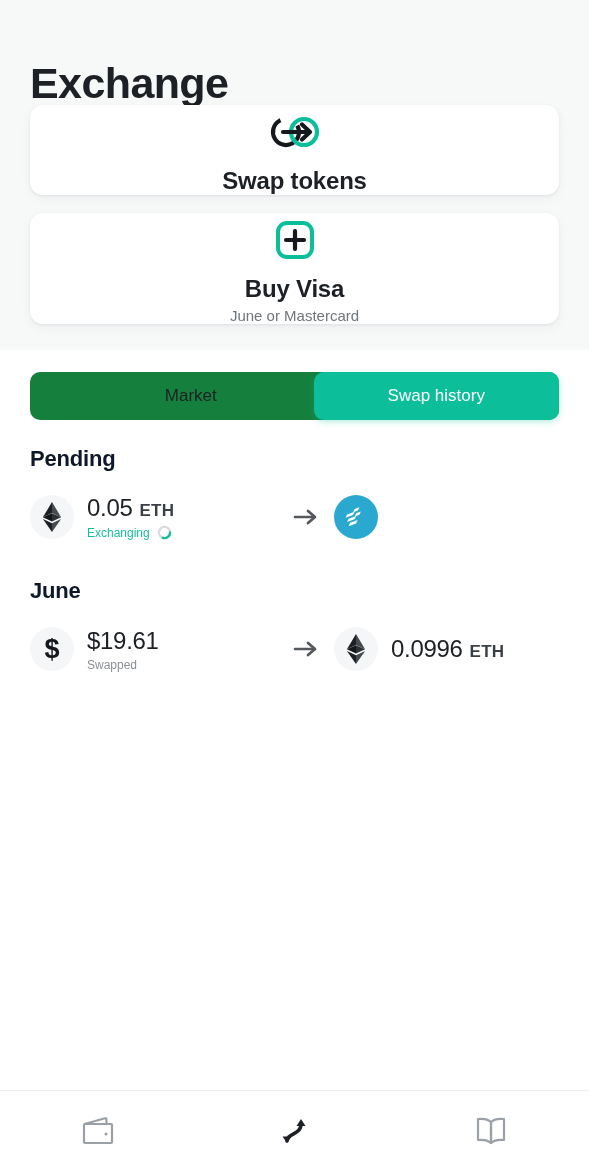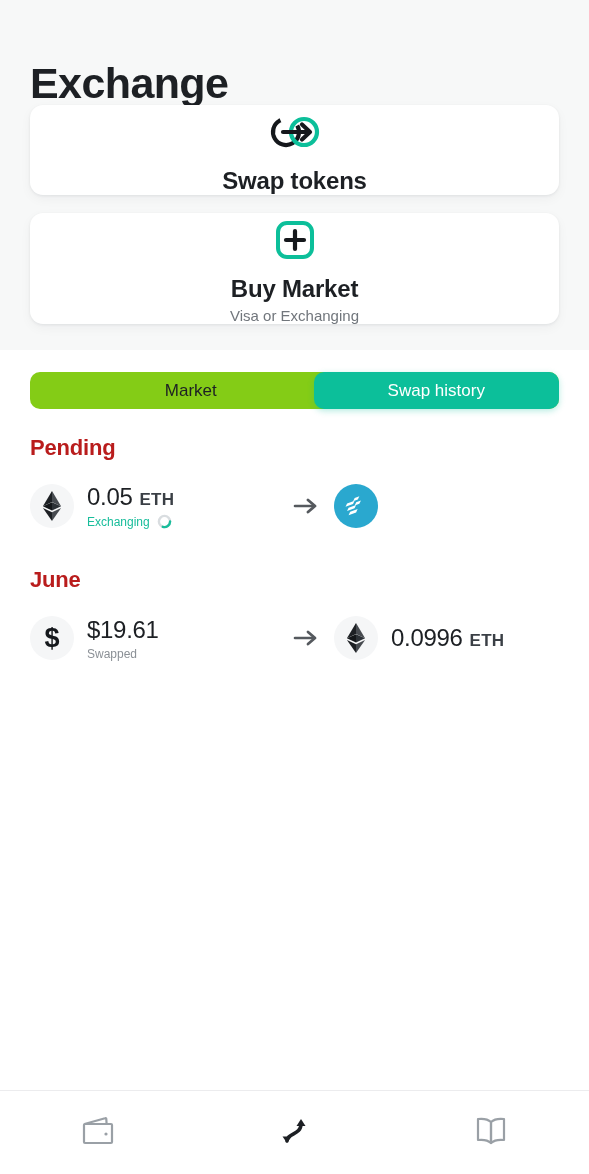--- a/index.html
+++ b/index.html
@@ -59,23 +59,23 @@
   .card-sub {
     font-size: 15px;
     color: #71767c;
     margin-top: 4px;
   }
 
   
   .tabs-wrap { padding: 22px 30px 0 30px; }
   .tabs {
     display: flex;
-    background: #84cc16;
+    background: #15803d;
     border-radius: 10px;
-    height: 37px;
+    height: 48px;
     overflow: visible;
     position: relative;
     padding-left: 38px;
   }
   .tab {
     flex: 1;
     display: flex; align-items: center; justify-content: center;
     font-size: 17px;
     border-radius: 10px;
     cursor: pointer;
@@ -85,21 +85,21 @@
     background: #0cbf9a;
     color: #ffffff;
     box-shadow: 0 2px 6px rgba(12,191,154,0.30);
   }
 
   
   .history { padding: 26px 30px 0 30px; flex: 1 1 auto; }
   .group-title {
     font-size: 22px;
     font-weight: bold;
-    color: #b91c1c;
+    color: #0f172a;
     letter-spacing: -0.2px;
     margin-bottom: 14px;
   }
   .group + .group { margin-top: 30px; }
   .swap-row {
     display: flex;
     align-items: center;
     height: 62px;
   }
   .side {
@@ -183,22 +183,22 @@
       </div>
 
       <div class="card">
         <div class="card-icon">
           <svg width="44" height="44" viewBox="0 0 44 44">
             <rect x="5" y="5" width="34" height="34" rx="9" fill="none" stroke="#0cbf9a" stroke-width="4"></rect>
             <line x1="22" y1="13" x2="22" y2="31" stroke="#15181c" stroke-width="4.2" stroke-linecap="round"></line>
             <line x1="13" y1="22" x2="31" y2="22" stroke="#15181c" stroke-width="4.2" stroke-linecap="round"></line>
           </svg>
         </div>
-        <div class="card-title">Buy Market</div>
-        <div class="card-sub">Visa or Exchanging</div>
+        <div class="card-title">Buy Visa</div>
+        <div class="card-sub">June or Mastercard</div>
       </div>
 
     </div>
   </div>
 
   <div class="tabs-wrap">
     <div class="tabs">
       <div class="tab">Market</div>
       <div class="tab active">Swap history</div>
     </div>

